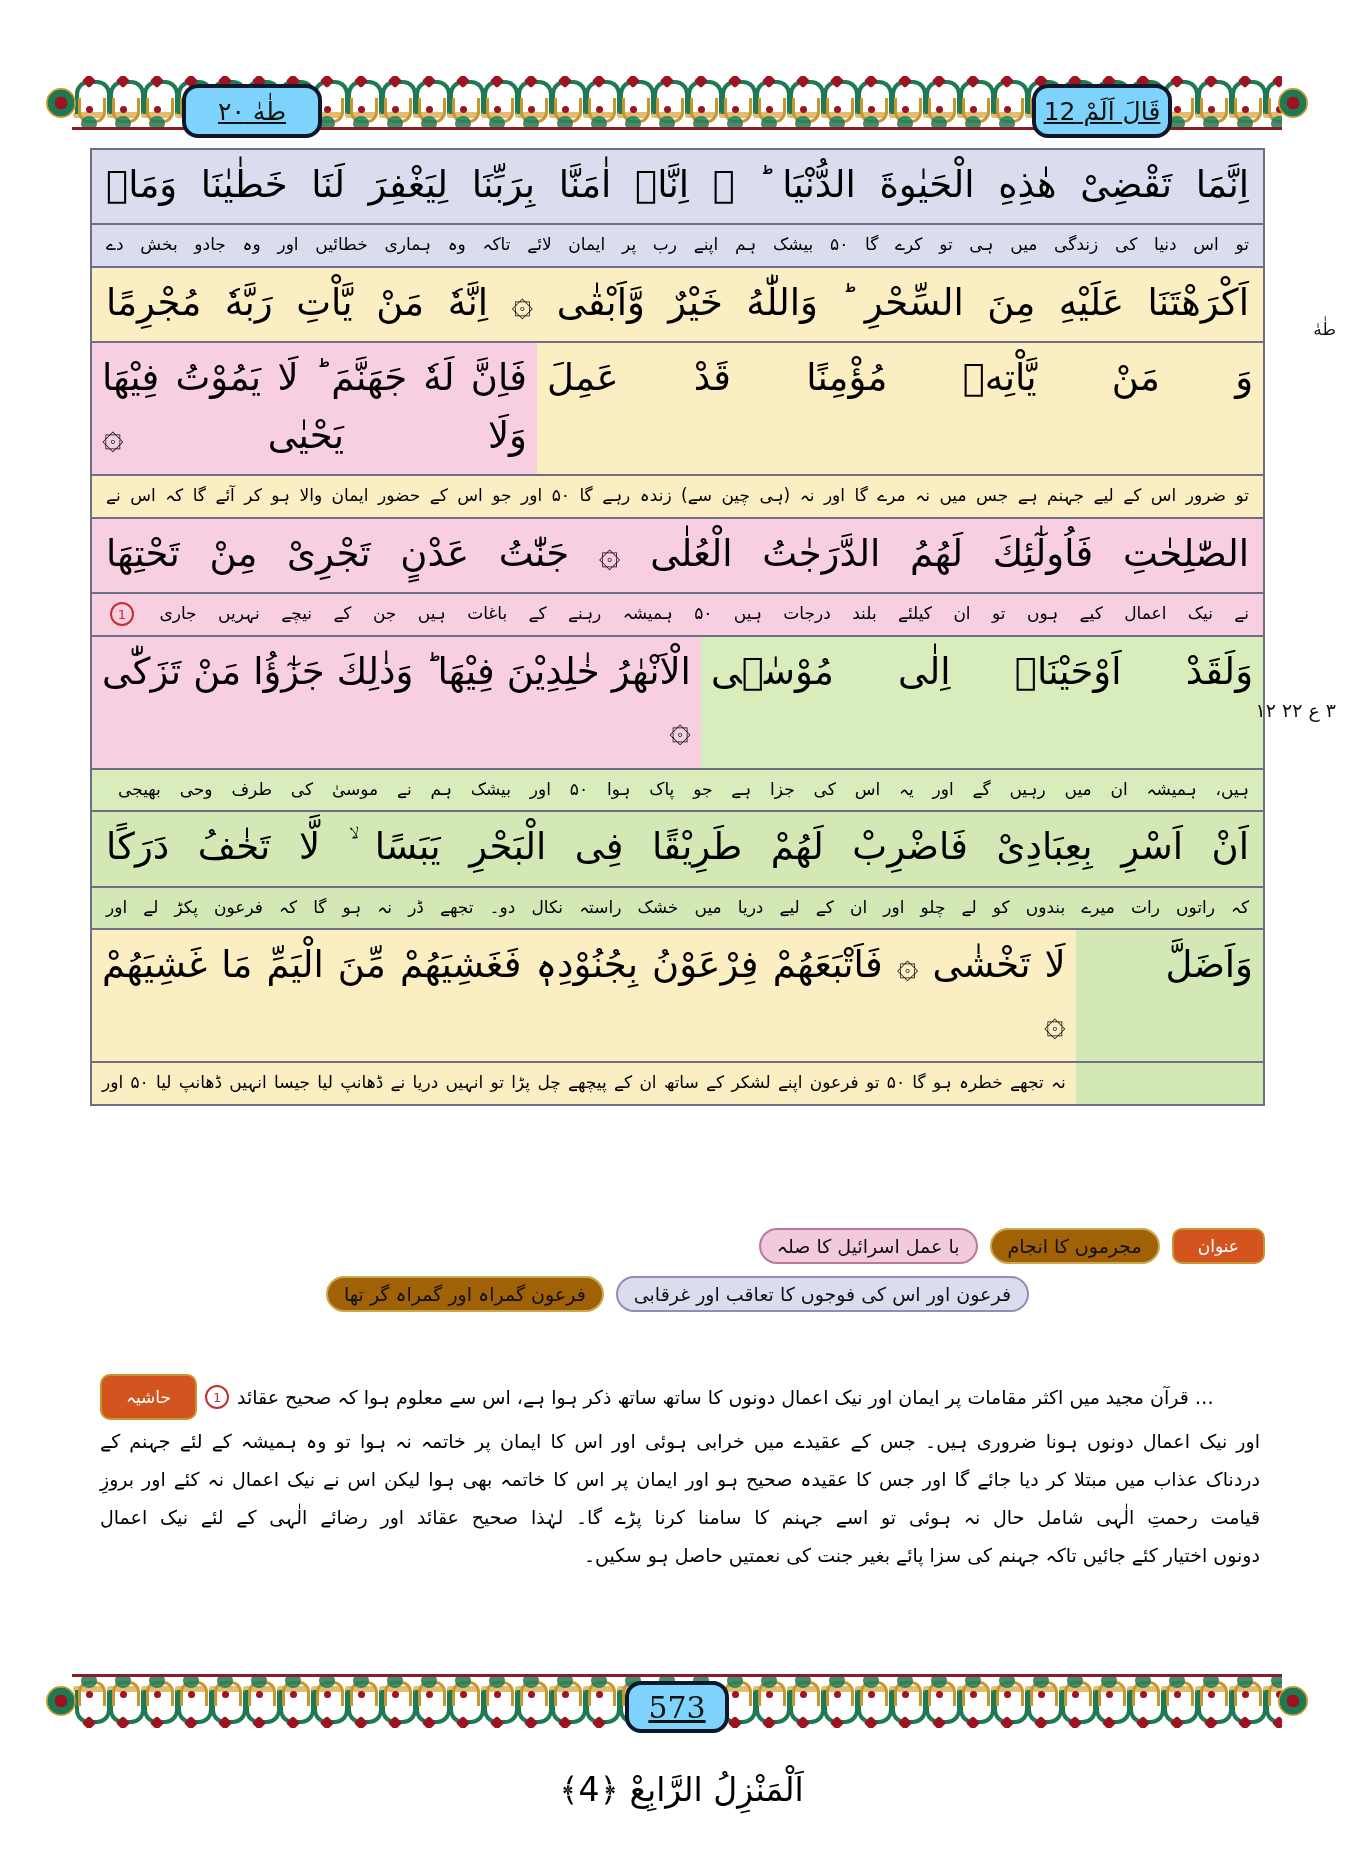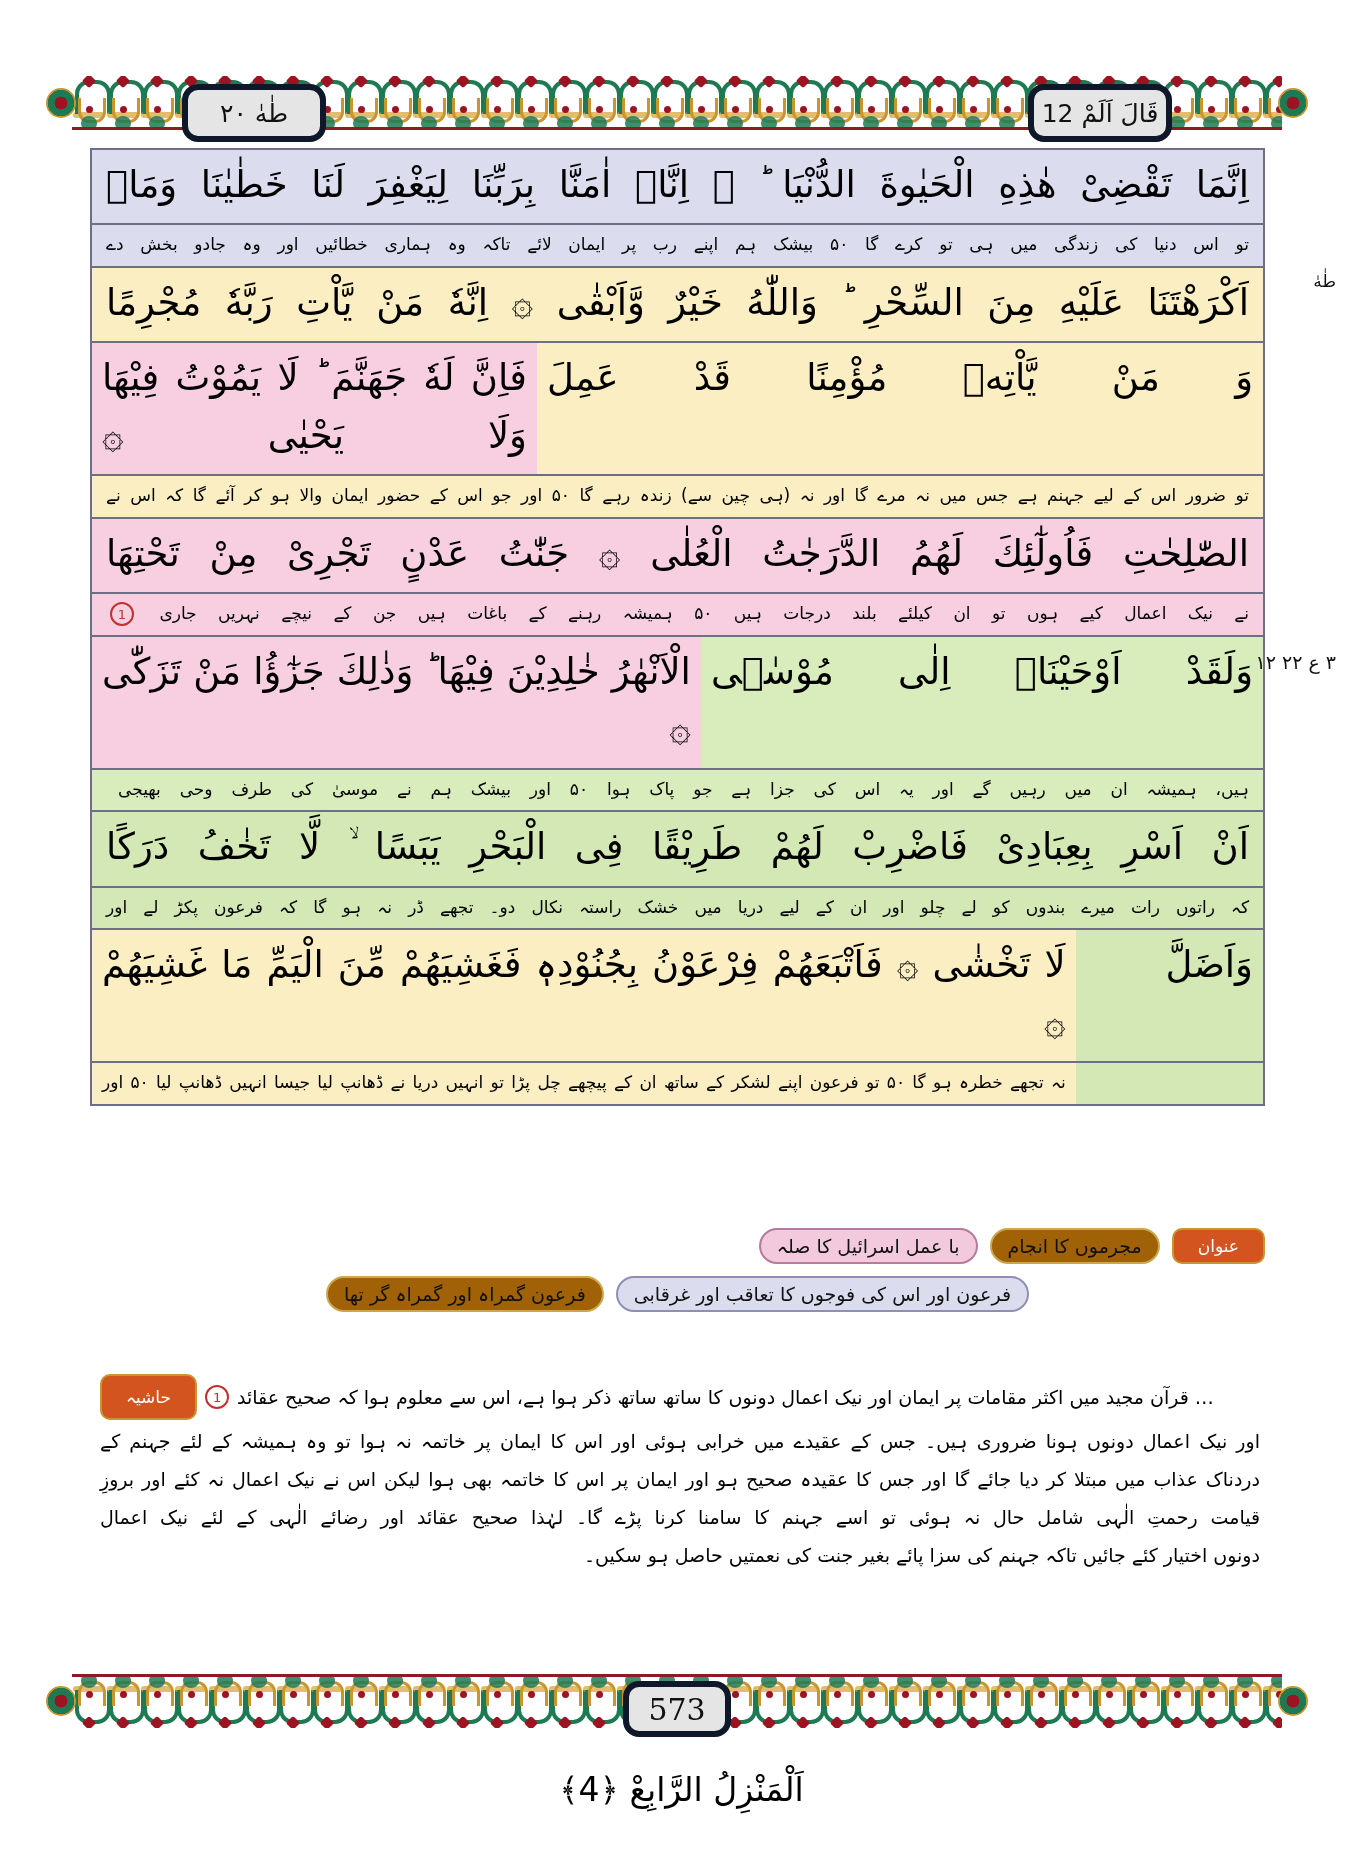--- a/index.html
+++ b/index.html
@@ -60,24 +60,24 @@
 
   .endcap{
     position:absolute;width:30px;height:30px;border-radius:50%;
     background:radial-gradient(circle,#9c1421 0 30%,#1e7a53 31% 62%,#c8952e 63% 100%);
   }
   .endcap.l{left:46px;}
   .endcap.r{right:46px;}
 
   
   .cart{
-    position:absolute;background:#e5e5e5;border:6px solid #0f172a;
+    position:absolute;background:#7dd3fc;border:4px solid #0f172a;
     border-radius:16px;display:flex;align-items:center;justify-content:center;
     font-family:"DejaVu Sans","Liberation Sans",sans-serif;
-    color:#111;direction:rtl;white-space:nowrap;
+    color:#111;direction:rtl;white-space:nowrap;text-decoration:underline;
   }
   .cart-surah{left:182px;top:84px;width:132px;height:46px;font-size:25px;}
   .cart-para {right:182px;top:84px;width:132px;height:46px;font-size:25px;}
   .cart-page {
     left:50%;transform:translateX(-50%);top:1681px;
     width:96px;height:44px;font-size:30px;color:#111;
     font-family:"DejaVu Serif","Liberation Serif",serif;
   }
 
   
@@ -113,21 +113,21 @@
     font-size:37px;line-height:1.55;padding:6px 10px 10px;
   }
   .seg-t{
     direction:rtl;text-align:justify;text-align-last:justify;
     font-size:17px;line-height:1.45;padding:7px 10px 9px;
   }
 
   
   .side{
     position:absolute;right:14px;direction:rtl;text-align:center;
-    font-size:19px;line-height:1.15;color:#111;writing-mode:horizontal-tb;
+    font-size:19px;line-height:1.15;color:#111;writing-mode:horizontal-tb;margin-top:48px;
   }
   .side-surah{top:272px;right:18px;font-size:17px;}
   .side-ruku {top:652px;right:18px;font-size:19px;}
 
   
   .pill-rows{
     position:absolute;left:90px;width:1175px;top:1228px;
   }
   .pill-line{
     display:flex;flex-direction:row-reverse;justify-content:flex-start;

